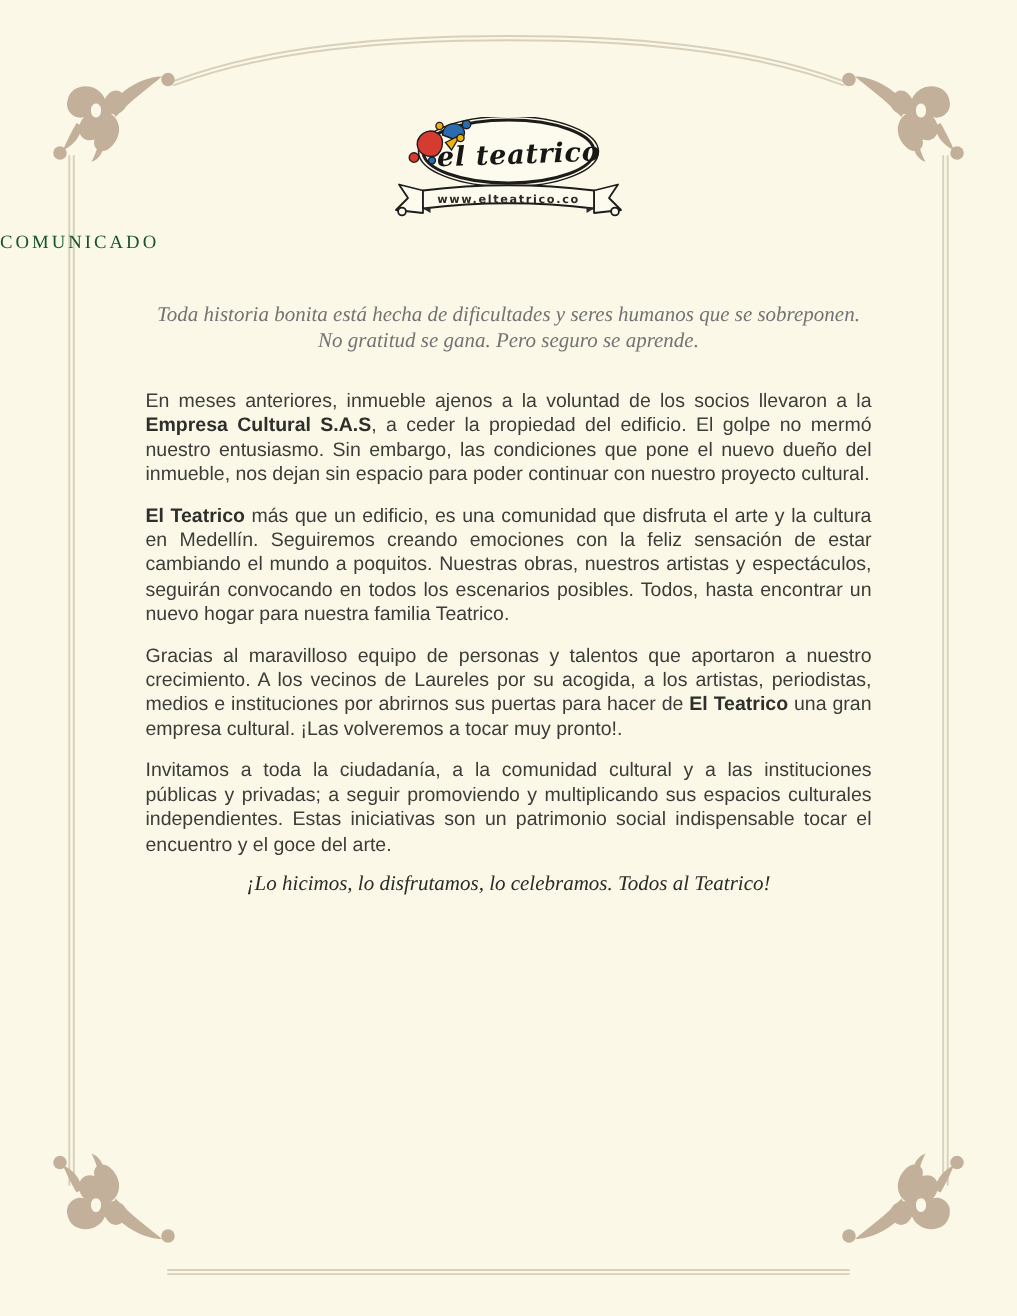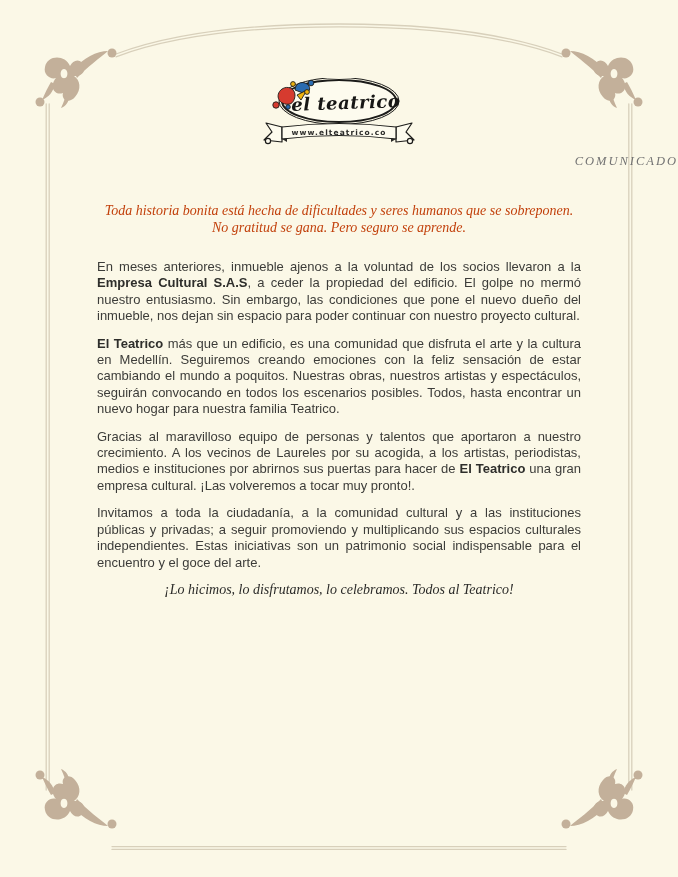--- a/index.html
+++ b/index.html
@@ -24,28 +24,28 @@
   }
   .logo .ribbon-shape{fill:#fdfbee;stroke:#1c1c1a;stroke-width:1.2;stroke-linejoin:round;}
   .logo .ribbon-fold{fill:#2a2a28;}
   .logo .ribbon-text{
     font-family:"DejaVu Sans",sans-serif;font-weight:bold;
     font-size:7.5px;fill:#2a2a28;letter-spacing:1.1px;
   }
   .hat-outline{stroke:#1c1c1a;stroke-width:0.9;}
 
   .heading{
-    margin-top:6px;text-align:right;
+    margin-top:6px;text-align:left;
     font-family:"Liberation Serif",serif;
-    font-size:12.5px;letter-spacing:2px;color:#737373;font-style:italic;
+    font-size:12.5px;letter-spacing:2px;color:#14532d;
   }
   .quote{
     margin-top:33px;text-align:center;
     font-family:"Liberation Serif",serif;font-style:italic;
-    font-size:14px;line-height:17px;color:#c2410c;
+    font-size:14px;line-height:17px;color:#737373;
   }
   .bodytext{
     width:484px;margin:23px auto 0 auto;
     font-size:13px;line-height:16.4px;color:#3c3c39;
     text-align:justify;
   }
   .bodytext p{margin:0 0 11px 0;}
   .bodytext p b{font-weight:bold;color:#2e2e2b;}
   .closing{
     margin-top:3px;text-align:center;
@@ -151,20 +151,20 @@
 
     <div class="quote">
       <div>Toda historia bonita está hecha de dificultades y seres humanos que se sobreponen.</div>
       <div>No gratitud se gana. Pero seguro se aprende.</div>
     </div>
 
     <div class="bodytext">
       <p><span>En meses anteriores, inmueble ajenos a la voluntad de los socios llevaron a la </span><b>Empresa Cultural S.A.S</b><span>, a ceder la propiedad del edificio. El golpe no mermó nuestro entusiasmo. Sin embargo, las condiciones que pone el nuevo dueño del inmueble, nos dejan sin espacio para poder continuar con nuestro proyecto cultural.</span></p>
       <p><b>El Teatrico</b><span> más que un edificio, es una comunidad que disfruta el arte y la cultura en Medellín. Seguiremos creando emociones con la feliz sensación de estar cambiando el mundo a poquitos. Nuestras obras, nuestros artistas y espectáculos, seguirán convocando en todos los escenarios posibles. Todos, hasta encontrar un nuevo hogar para nuestra familia Teatrico.</span></p>
       <p><span>Gracias al maravilloso equipo de personas y talentos que aportaron a nuestro crecimiento. A los vecinos de Laureles por su acogida, a los artistas, periodistas, medios e instituciones por abrirnos sus puertas para hacer de </span><b>El Teatrico</b><span> una gran empresa cultural. ¡Las volveremos a tocar muy pronto!.</span></p>
-      <p><span>Invitamos a toda la ciudadanía, a la comunidad cultural y a las instituciones públicas y privadas; a seguir promoviendo y multiplicando sus espacios culturales independientes. Estas iniciativas son un patrimonio social indispensable para el encuentro y el goce del arte.</span></p>
+      <p><span>Invitamos a toda la ciudadanía, a la comunidad cultural y a las instituciones públicas y privadas; a seguir promoviendo y multiplicando sus espacios culturales independientes. Estas iniciativas son un patrimonio social indispensable tocar el encuentro y el goce del arte.</span></p>
 
       <div class="closing">¡Lo hicimos, lo disfrutamos, lo celebramos. Todos al Teatrico!</div>
 
     </div>
 
   </div>
 </div>
 
 </body></html>

